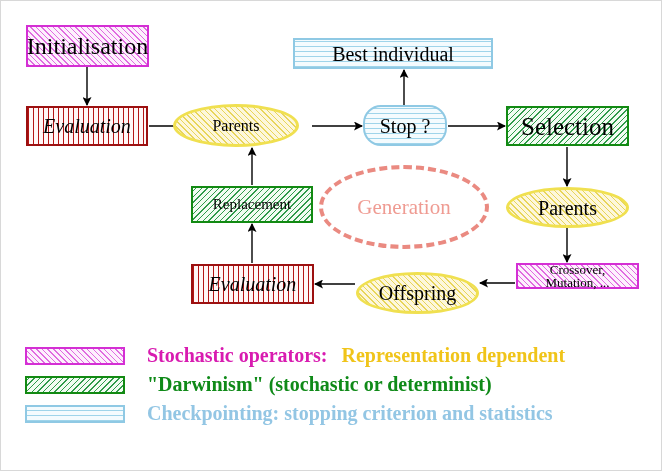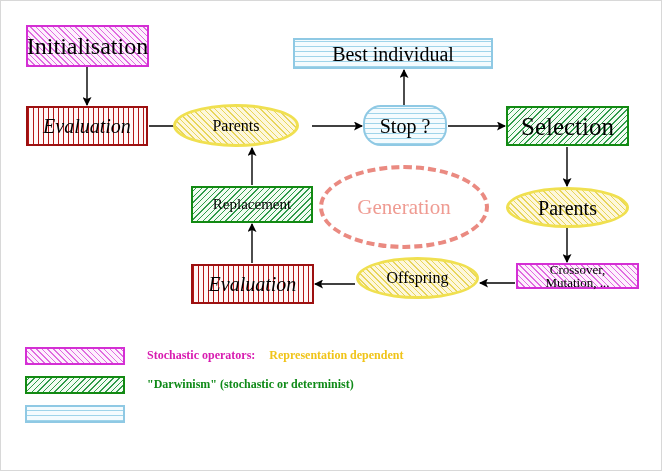--- a/index.html
+++ b/index.html
@@ -107,21 +107,21 @@
     margin-bottom: 4px;
   }
   .legend-swatch {
     width: 100px;
     height: 18px;
     box-sizing: border-box;
     flex: 0 0 auto;
   }
   .legend-text {
     margin-left: 22px;
-    font-size: 12px;
+    font-size: 20px;
     font-family: "Liberation Serif", "DejaVu Serif", serif;
     font-weight: bold;
     white-space: nowrap;
   }
   .legend-text .seg2 {
     margin-left: 14px;
     font-weight: bold;
   }
   .t-magenta { color: #d81bb0; }
   .t-gold    { color: #f0c419; }
@@ -181,21 +181,21 @@
 
   <div class="node fill-yellow ellipse" style="left:505px; top:186px; width:123px; height:41px; font-size:20px;">
     <span class="node-label">Parents</span>
   </div>
 
   <div class="node fill-magenta" style="left:515px; top:262px; width:123px; height:26px; font-size:13px;">
     <span class="node-label">Crossover,
 Mutation, ...</span>
   </div>
 
-  <div class="node fill-yellow ellipse" style="left:355px; top:256px; width:123px; height:42px; font-size:16px;">
+  <div class="node fill-yellow ellipse" style="left:355px; top:271px; width:123px; height:42px; font-size:20px;">
     <span class="node-label">Offspring</span>
   </div>
 
   <div class="node fill-red" style="left:190px; top:263px; width:123px; height:40px; font-size:20px;">
     <span class="node-label">Evaluation</span>
   </div>
 
   <div class="node fill-green" style="left:190px; top:185px; width:122px; height:37px; font-size:15px;">
     <span class="node-label">Replacement</span>
   </div>
@@ -216,16 +216,19 @@
     <div class="legend-row">
       <div class="legend-swatch fill-green"></div>
       <div class="legend-text">
         <span class="t-green">"Darwinism" (stochastic or determinist)</span>
       </div>
     </div>
 
 
     <div class="legend-row">
       <div class="legend-swatch fill-blue"></div>
+      <div class="legend-text">
+        <span class="t-blue">Checkpointing: stopping criterion and statistics</span>
+      </div>
     </div>
 
   </div>
 </div>
 
 </body></html>

